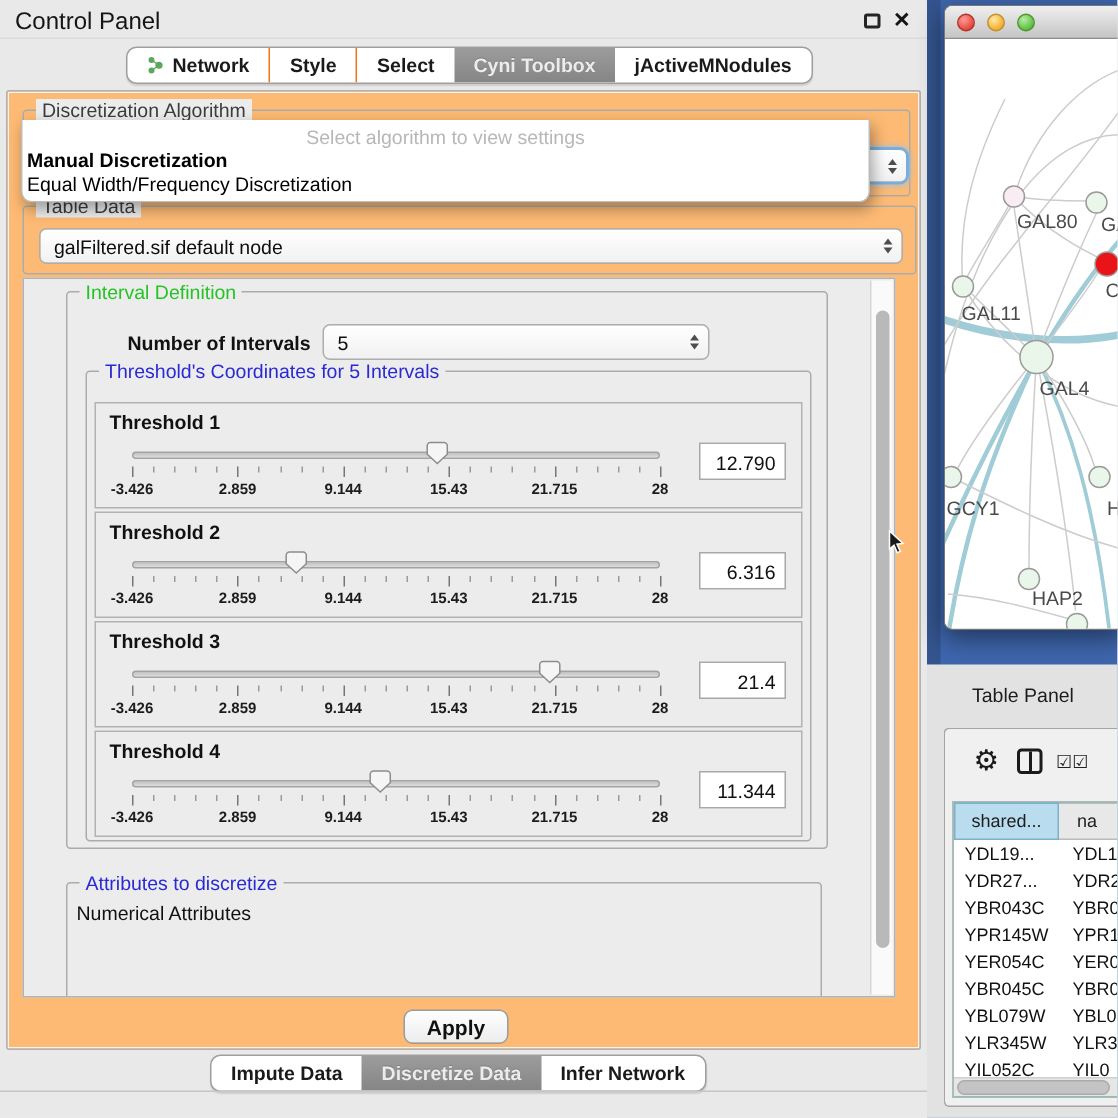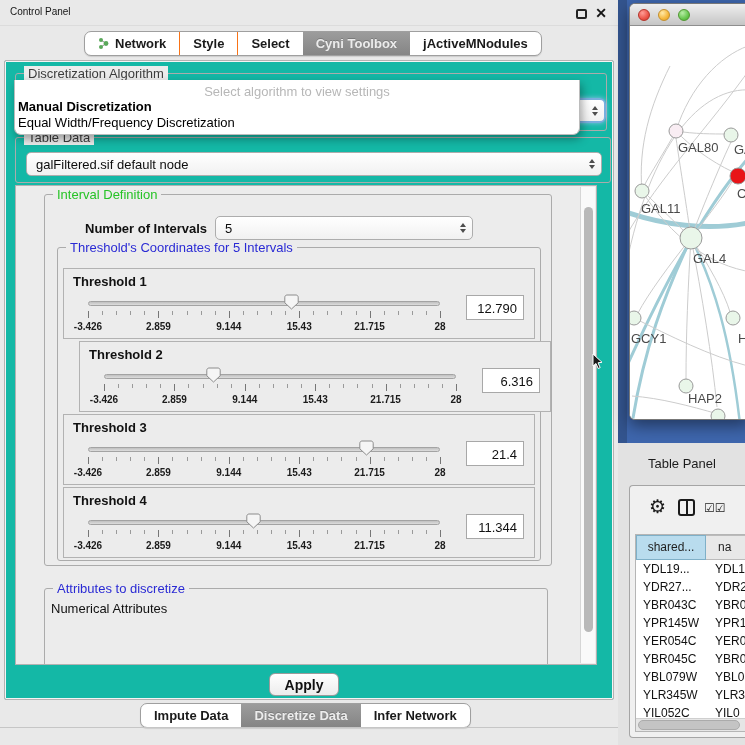--- a/index.html
+++ b/index.html
@@ -2,33 +2,33 @@
 <html><head>
 <meta charset="utf-8">
 <style>
   *{box-sizing:border-box;margin:0;padding:0}
   html,body{width:745px;height:745px;overflow:hidden}
   body{position:relative;background:#e9e9e9;font-family:"Liberation Sans",sans-serif;color:#111}
 
   
   .cp{position:absolute;left:0;top:0;width:618px;height:745px;background:#e9e9e9}
   .cp-titlebar{position:absolute;left:0;top:0;right:0;height:26px;border-bottom:1px solid #dcdcdc}
-  .cp-title-text{position:absolute;left:10px;top:6px;font-size:10px;color:#151515}
+  .cp-title-text{position:absolute;left:10px;top:6px;font-size:16px;color:#151515}
   .float-ic{position:absolute;right:31px;top:9px;width:11px;height:10px;border:2px solid #242424;border-radius:2px}
   .close-ic{position:absolute;right:11px;top:5px;font-size:14px;font-weight:bold;color:#151515}
 
   .tabbar{position:absolute;display:inline-flex;border:1px solid #9f9f9f;border-radius:7px;background:#ffffff;height:25px;overflow:hidden;box-shadow:0 1px 1px rgba(0,0,0,.12)}
   #top-tabs{left:84px;top:31px}
   #bottom-tabs{left:140px;top:703px}
   .tab{padding:0 13px;line-height:23px;font-size:13px;font-weight:bold;color:#1a1a1a;display:flex;align-items:center;gap:5px;white-space:nowrap}
   .tab.sel{background:linear-gradient(#9c9c9c,#858585);color:#ececec;text-shadow:0 -1px 0 rgba(0,0,0,.18)}
   .tab.sep{border-left:1px solid #f97316}
   .net-ic{display:inline-flex}
 
-  .main{position:absolute;left:4px;top:60px;width:610px;height:640px;border:1px solid #b2b2b2;border-radius:2px;background:#14b8a6;box-shadow:inset 0 0 0 1px #f4f4f4}
+  .main{position:absolute;left:4px;top:60px;width:610px;height:640px;border:1px solid #b2b2b2;border-radius:2px;background:#fdba74;box-shadow:inset 0 0 0 1px #f4f4f4}
   .group{position:absolute;border:1px solid #ababab;border-radius:3px}
   .glabel{position:absolute;top:-8px;left:8px;background:#ececec;padding:0 4px;font-size:13px;white-space:nowrap}
   .glabel.dark{color:#3d3d3d}
   .glabel.green{color:#26c326}
   .glabel.blue{color:#2a2ad4}
 
   .combo{position:absolute;background:linear-gradient(#ffffff,#f1f1f1);border:1px solid #adadad;border-radius:5px;font-size:13px;color:#0d0d0d;height:24px;padding:4px 22px 0 9px;white-space:nowrap;overflow:hidden}
   .arrows{position:absolute;right:6px;top:50%;transform:translateY(-50%);display:flex;flex-direction:column;gap:2px}
   .arrows i{width:0;height:0;border-left:3.5px solid transparent;border-right:3.5px solid transparent;display:block}
   .arrows .up{border-bottom:4px solid #4d4d4d}
@@ -228,21 +228,21 @@
                   <span style="left: 60%;">15.43</span>
                   <span style="left: 80%;">21.715</span>
                   <span style="left: 100%;">28</span>
                 </div>
                 <div class="thumb" style="left: calc(57.72% - 7px);"><svg width="15" height="16" viewBox="0 0 15 16">
                     <path d="M3 1 H12 C13.2 1 14.2 2 14.2 3.2 V8.8 L7.5 15 L0.8 8.8 V3.2 C0.8 2 1.8 1 3 1 Z" fill="#f5f5f5" stroke="#8c8c8c"></path>
                   </svg></div>
               </div>
               <div class="thr-value">12.790</div>
             </div>
-            <div class="thr-panel" style="top: 93px; margin-left: 16px;">
+            <div class="thr-panel" style="top: 93px;">
               <div class="thr-label">Threshold 2</div>
               <div class="slider">
                 <div class="track"></div>
                 <div class="ticks">
                   <i class="maj" style="left: 0%;"></i>
                   <i style="left: 4%;"></i>
                   <i style="left: 8%;"></i>
                   <i style="left: 12%;"></i>
                   <i style="left: 16%;"></i>
                   <i class="maj" style="left: 20%;"></i>

